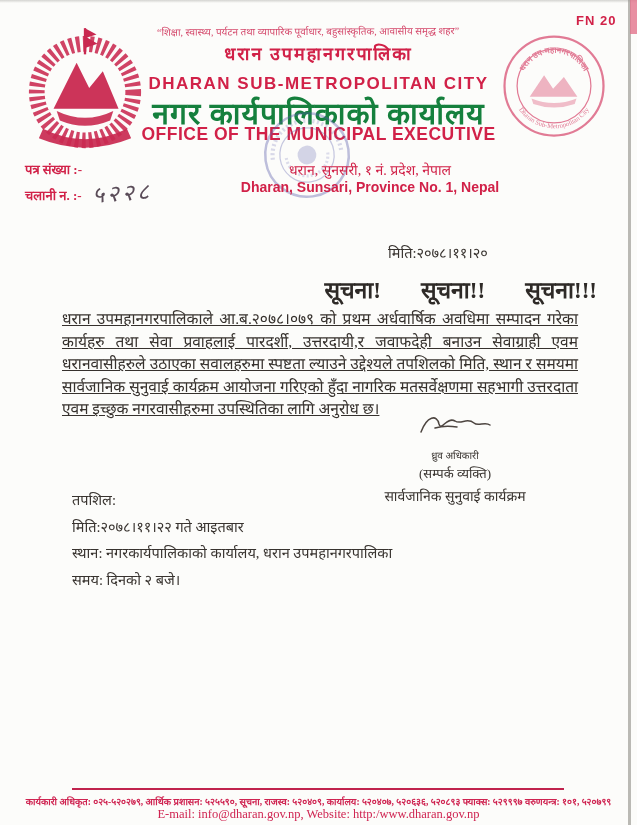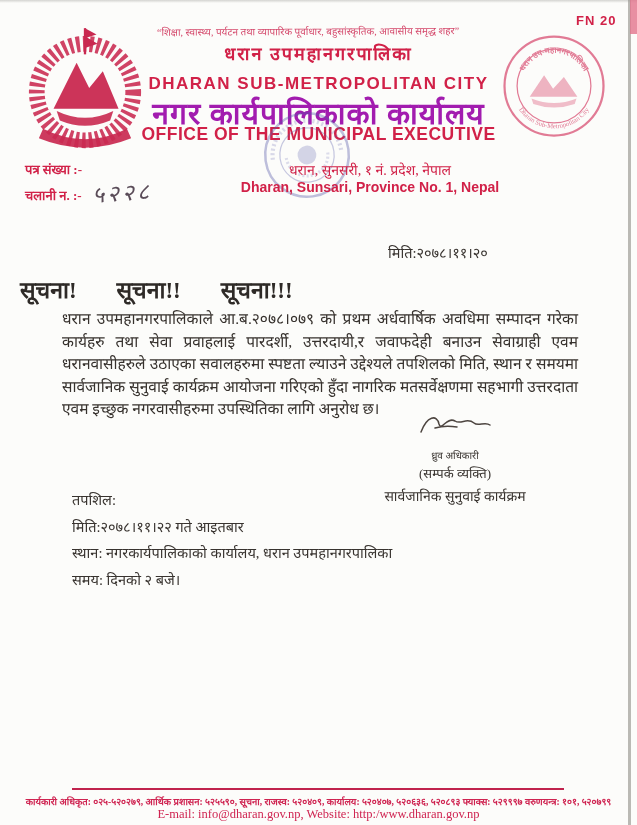--- a/index.html
+++ b/index.html
@@ -26,21 +26,21 @@
 
   .slogan { position:absolute; left:118px; top:24px; width:380px; text-align:center;
     font-size:10px; color:#d4486b; transform:rotate(-0.3deg); }
 
   .title-np-1 { position:absolute; left:0; right:0; top:41px; text-align:center;
     font-size:18px; font-weight:bold; color:#d12148; letter-spacing:2px; }
   .title-en-1 { position:absolute; left:0; right:0; top:74px; text-align:center;
     font-size:17px; font-weight:bold; color:#d12148; letter-spacing:1.5px;
     font-family:"Liberation Sans", sans-serif; }
   .title-np-2 { position:absolute; left:0; right:0; top:92px; text-align:center;
-    font-size:30px; font-weight:bold; color:#a21caf; letter-spacing:1px; }
+    font-size:30px; font-weight:bold; color:#15803d; letter-spacing:1px; }
   .title-en-2 { position:absolute; left:0; right:0; top:124px; text-align:center;
     font-size:17.5px; font-weight:bold; color:#d12148; letter-spacing:0.5px;
     font-family:"Liberation Sans", sans-serif; }
 
   .emblem-left { position:absolute; left:22px; top:25px; width:126px; height:130px; }
   .seal-right { position:absolute; left:496px; top:32px; width:116px; height:108px; opacity:.85; }
   .stamp-blue { position:absolute; left:260px; top:108px; width:94px; height:94px;
     opacity:.55; transform:rotate(-8deg); pointer-events:none; }
 
   .ref-label-1 { position:absolute; left:25px; top:160px; font-size:13px; color:#d12148; font-weight:bold; }
@@ -48,26 +48,26 @@
   .dispatch-no { position:absolute; left:92px; top:176px; font-size:23px; color:#5a4c58;
     font-style:italic; transform:rotate(-4deg); letter-spacing:3px; }
 
   .addr-np { position:absolute; left:225px; top:160px; width:290px; text-align:center;
     font-size:14px; font-weight:normal; color:#d12148; }
   .addr-en { position:absolute; left:225px; top:179px; width:290px; text-align:center;
     font-size:14px; font-weight:bold; color:#d12148; font-family:"Liberation Sans", sans-serif; }
 
   .letter-date { position:absolute; left:388px; top:230px; font-size:14.5px; color:#38332f;margin-top:12px; }
 
-  .notice-title { position:absolute; left:0; right:20px; top:273px; text-align:left;
+  .notice-title { position:absolute; left:0; right:20px; top:273px; text-align:right;
     font-size:23px; font-weight:bold; color:#2e2a27; }
   .notice-title span { margin:0 20px; }
 
   .notice-body { position:absolute; left:62px; top:308px; width:516px;
-    font-size:15.5px; line-height:22.6px; text-align:justify; color:#36312d; }
+    font-size:15.5px; line-height:22.6px; text-align:justify; color:#36312d;text-decoration:underline; }
 
   .sig-block { position:absolute; left:355px; top:412px; width:200px; text-align:center; }
   .sig-squiggle { display:block; margin:0 auto; width:76px; height:26px; }
   .sig-name { font-size:10px; color:#38332f; margin-top:10px; }
   .sig-role { font-size:13px; color:#38332f; margin-top:2px; }
   .sig-program { font-size:14px; color:#38332f; margin-top:4px; }
 
   .details { position:absolute; left:72px; top:489px; font-size:14.5px; color:#38332f; }
   .details div { margin-bottom:6.5px; }
 

